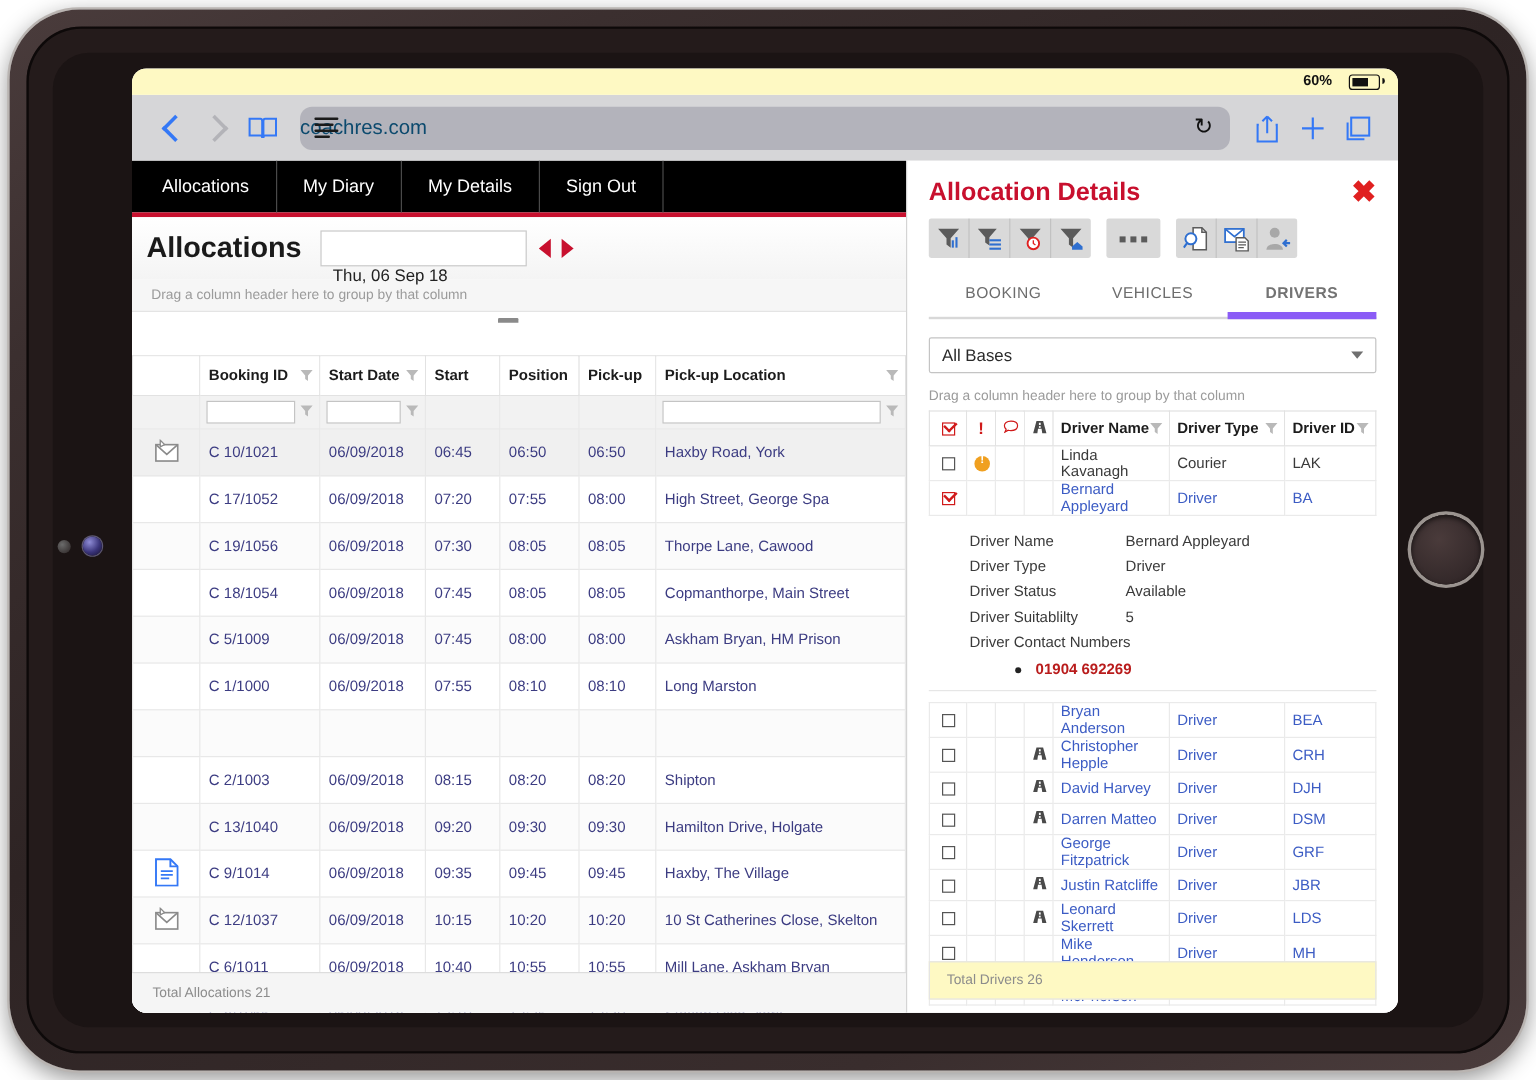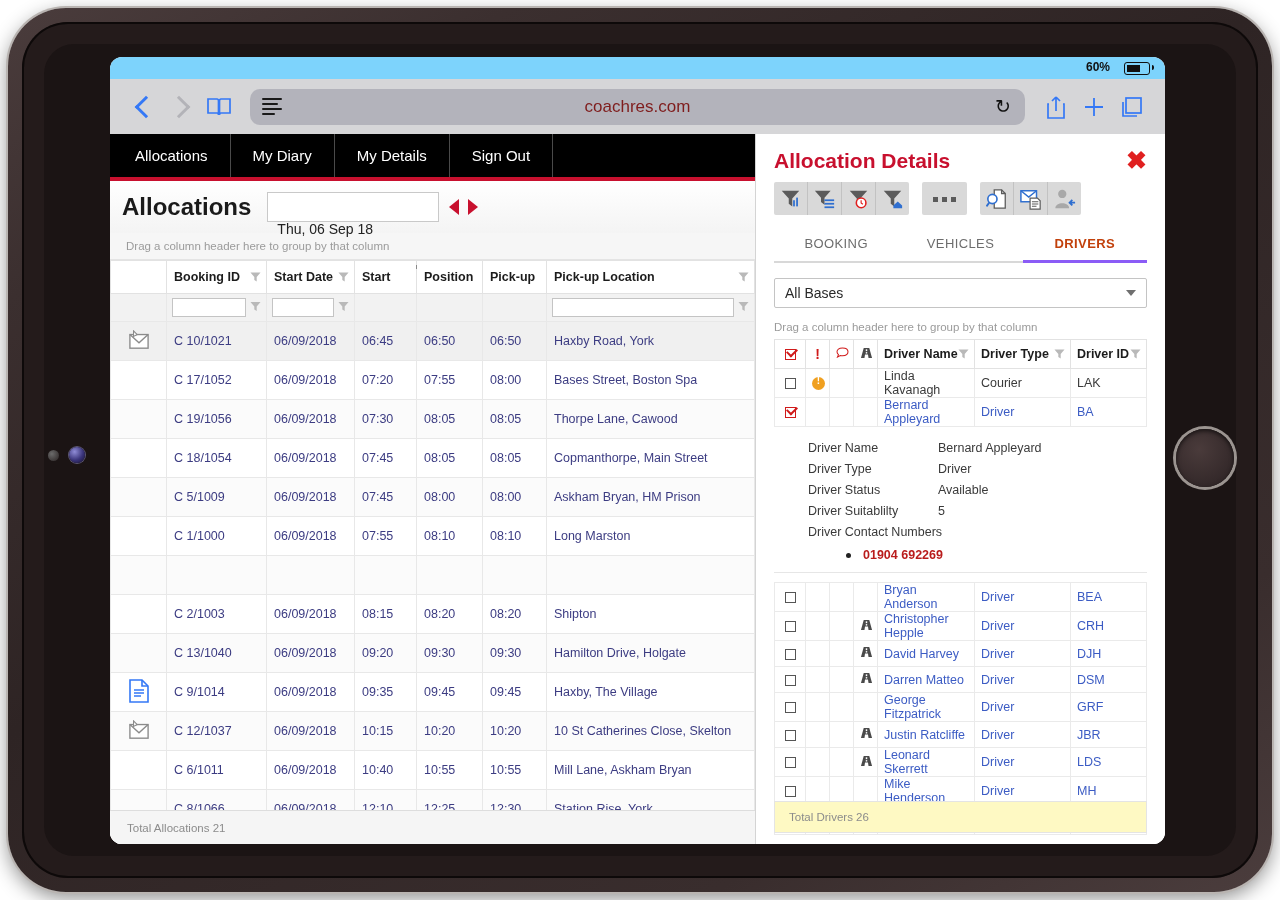--- a/index.html
+++ b/index.html
@@ -32,41 +32,41 @@
     box-shadow:0 0 0 1px #5c5772;}
   #home-btn{position:absolute;right:38px;top:421px;width:58px;height:58px;border-radius:50%;
     background:radial-gradient(circle at 40% 35%,#4a3b3b,#34292a 70%,#2a2021);
     box-shadow:0 0 0 3px #9b9490, inset 0 2px 4px rgba(0,0,0,.6);}
   
   #viewport{
     position:absolute;left:110px;top:57px;width:1055px;height:787px;
     background:#fff;border-radius:12px;overflow:hidden;
   }
   
-  .statusbar{height:22px;background:#7dd3fc;position:relative;}
+  .statusbar{height:22px;background:#fef9c3;position:relative;}
   .battery-pct{position:absolute;right:55px;top:3px;font-size:12px;color:#111;font-weight:600;}
   .battery-shell{position:absolute;right:15px;top:5px;width:26px;height:13px;border:1.5px solid #111;
     border-radius:3px;box-sizing:border-box;}
   .battery-fill{position:absolute;left:1.5px;top:1.5px;width:13px;height:7px;background:#111;}
   .battery-nub{position:absolute;right:11px;top:8px;width:2px;height:5px;background:#111;border-radius:0 2px 2px 0;}
   
   .browser-bar{height:55px;background:#d6d6d8;display:flex;align-items:center;padding:0 14px;box-sizing:border-box;}
   .nav-ico{width:38px;height:38px;display:flex;align-items:center;justify-content:center;flex:none;}
   .chev{width:13px;height:13px;border-left:3px solid #3478f6;border-bottom:3px solid #3478f6;}
   .chev.left{transform:rotate(45deg);margin-left:5px;}
   .chev.right{transform:rotate(-135deg);margin-right:5px;border-color:#b3b3b8;}
   .urlbar{flex:1;height:36px;background:#b3b3bb;border-radius:10px;margin:0 12px;
     display:flex;align-items:center;position:relative;}
   .reader-ico{position:absolute;left:12px;top:9px;width:20px;height:18px;}
   .reader-ico i{display:block;height:2px;background:#1a1a1a;margin-bottom:3px;border-radius:1px;}
   .reader-ico i:nth-child(1){width:20px;}
   .reader-ico i:nth-child(2){width:16px;}
   .reader-ico i:nth-child(3){width:20px;}
   .reader-ico i:nth-child(4){width:13px;}
-  .url-text{flex:1;text-align:center;font-size:17px;color:#7f1d1d;}
+  .url-text{flex:1;text-align:left;font-size:17px;color:#0c4a6e;}
   .reload{position:absolute;right:14px;top:8px;font-size:19px;color:#111;line-height:19px;}
   
   #app{position:absolute;left:0;top:77px;right:0;bottom:0;background:#fff;display:flex;}
   #left{width:645px;position:relative;background:#fff;}
   #right{position:absolute;left:645px;top:0;right:0;bottom:0;background:#fff;border-left:1px solid #d4d4d4;}
   .topnav{height:43px;background:#000;display:flex;align-items:stretch;}
   .topnav-item{display:flex;align-items:center;padding:0 22px;color:#fff;font-size:15px;
     border-right:1px solid #4a4a4a;}
   .topnav-item:first-child{padding-left:25px;}
   .redline{height:4px;background:#c8102e;}
@@ -78,21 +78,21 @@
   .datebox span{font-size:14px;color:#222;margin-top:44px;}
   .cal-ico{width:17px;height:17px;position:relative;}
   .cal-ico .top{position:absolute;top:0;left:0;right:0;height:4px;background:#8a8a8a;border-radius:1px 1px 0 0;}
   .cal-ico .body{position:absolute;top:4px;left:0;right:0;bottom:0;background:#c8c8c8;}
   .cal-ico .body b{position:absolute;width:2px;height:2px;background:#fff;}
   .arrow-l,.arrow-r{width:0;height:0;border-top:8px solid transparent;border-bottom:8px solid transparent;margin-left:10px;}
   .arrow-l{border-right:10px solid #c8102e;}
   .arrow-r{border-left:10px solid #c8102e;margin-left:9px;}
   
   .grouphint{font-size:11.5px;color:#9b9b9b;padding:7px 0 7px 16px;background:#f6f6f6;border-bottom:1px solid #e4e4e4;}
-  table.grid{width:100%;border-collapse:collapse;table-layout:fixed;font-size:12.5px;}
+  table.grid{width:100%;border-collapse:collapse;table-layout:fixed;font-size:12.5px;margin-top:36px;}
   table.grid th{background:#fff;border:1px solid #e2e2e2;font-weight:bold;color:#1c1c1c;
     text-align:left;padding:7px 7px;font-size:12.5px;position:relative;height:18px;}
   table.grid td{border:1px solid #e8e8e8;padding:0 7px;height:38px;color:#3c3c82;}
   .filt{position:absolute;right:5px;top:50%;transform:translateY(-50%);width:11px;height:11px;}
   .filt svg{display:block;}
   tr.filter-row td{background:#f2f2f2;height:27px;padding:0 5px;}
   tr.filter-row input{width:100%;height:19px;border:1px solid #c4c4c4;background:#fff;box-sizing:border-box;
     font-size:11px;padding:0 3px;font-family:"Liberation Sans",sans-serif;}
   .cellwrap{display:flex;align-items:center;}
   .cellwrap input{flex:1;}
@@ -112,21 +112,21 @@
   .rp-head{display:flex;align-items:center;justify-content:space-between;padding:14px 18px 0 18px;}
   .rp-title{font-size:21px;color:#c8102e;font-weight:bold;}
   .close-x{font-size:25px;color:#e02020;font-weight:bold;line-height:1;}
   .rp-toolbar{display:flex;align-items:center;padding:9px 0 0 18px;gap:13px;}
   .tb-group{display:flex;background:#d9d9d9;border-radius:2px;overflow:hidden;}
   .tb-btn{width:33px;height:33px;display:flex;align-items:center;justify-content:center;
     border-right:1px solid #c2c2c2;position:relative;}
   .tb-btn:last-child{border-right:none;}
   .tabs{display:flex;margin:14px 18px 0 18px;border-bottom:2px solid #d8d8d8;}
   .tab{flex:1;text-align:center;font-size:13px;color:#6d6d6d;padding:7px 0 9px 0;letter-spacing:.4px;}
-  .tab.active{color:#c2410c;font-weight:bold;border-bottom:3px solid #8b5cf6;margin-bottom:-2px;}
+  .tab.active{color:#737373;font-weight:bold;border-bottom:6px solid #8b5cf6;margin-bottom:-2px;}
   .selbox{margin:15px 18px 0 18px;height:30px;border:1px solid #c4c4c4;border-radius:2px;
     display:flex;align-items:center;justify-content:space-between;padding:0 10px;box-sizing:border-box;}
   .selbox span{font-size:14px;color:#2a2a2a;}
   .caret{width:0;height:0;border-left:5px solid transparent;border-right:5px solid transparent;border-top:6px solid #6f6f6f;}
   table.dgrid{width:100%;border-collapse:collapse;table-layout:fixed;font-size:12.5px;}
   table.dgrid th{border:1px solid #e2e2e2;background:#fff;font-weight:bold;color:#1c1c1c;
     text-align:left;padding:6px 6px;position:relative;height:16px;font-size:12.5px;}
   table.dgrid td{border:1px solid #eaeaea;padding:0 6px;height:25px;color:#3c5cc4;font-size:12.5px;}
   .chk{width:11px;height:11px;border:1.5px solid #555;display:inline-block;box-sizing:border-box;vertical-align:middle;}
   .chk.on{border-color:#d01a1a;position:relative;}
@@ -322,21 +322,21 @@
               <td class="c-purple">06:50</td>
               <td class="c-purple">Haxby Road, York</td>
             </tr>
             <tr>
               <td class="ico-cell"></td>
               <td class="c-blue">C 17/1052</td>
               <td class="c-blue">06/09/2018</td>
               <td class="c-blue">07:20</td>
               <td class="c-blue">07:55</td>
               <td class="c-blue">08:00</td>
-              <td class="c-blue">Bases Street, Boston Spa</td>
+              <td class="c-blue">High Street, George Spa</td>
             </tr>
             <tr class="row-alt">
               <td class="ico-cell"></td>
               <td class="c-blue">C 19/1056</td>
               <td class="c-blue">06/09/2018</td>
               <td class="c-blue">07:30</td>
               <td class="c-blue">08:05</td>
               <td class="c-blue">08:05</td>
               <td class="c-blue">Thorpe Lane, Cawood</td>
             </tr>

